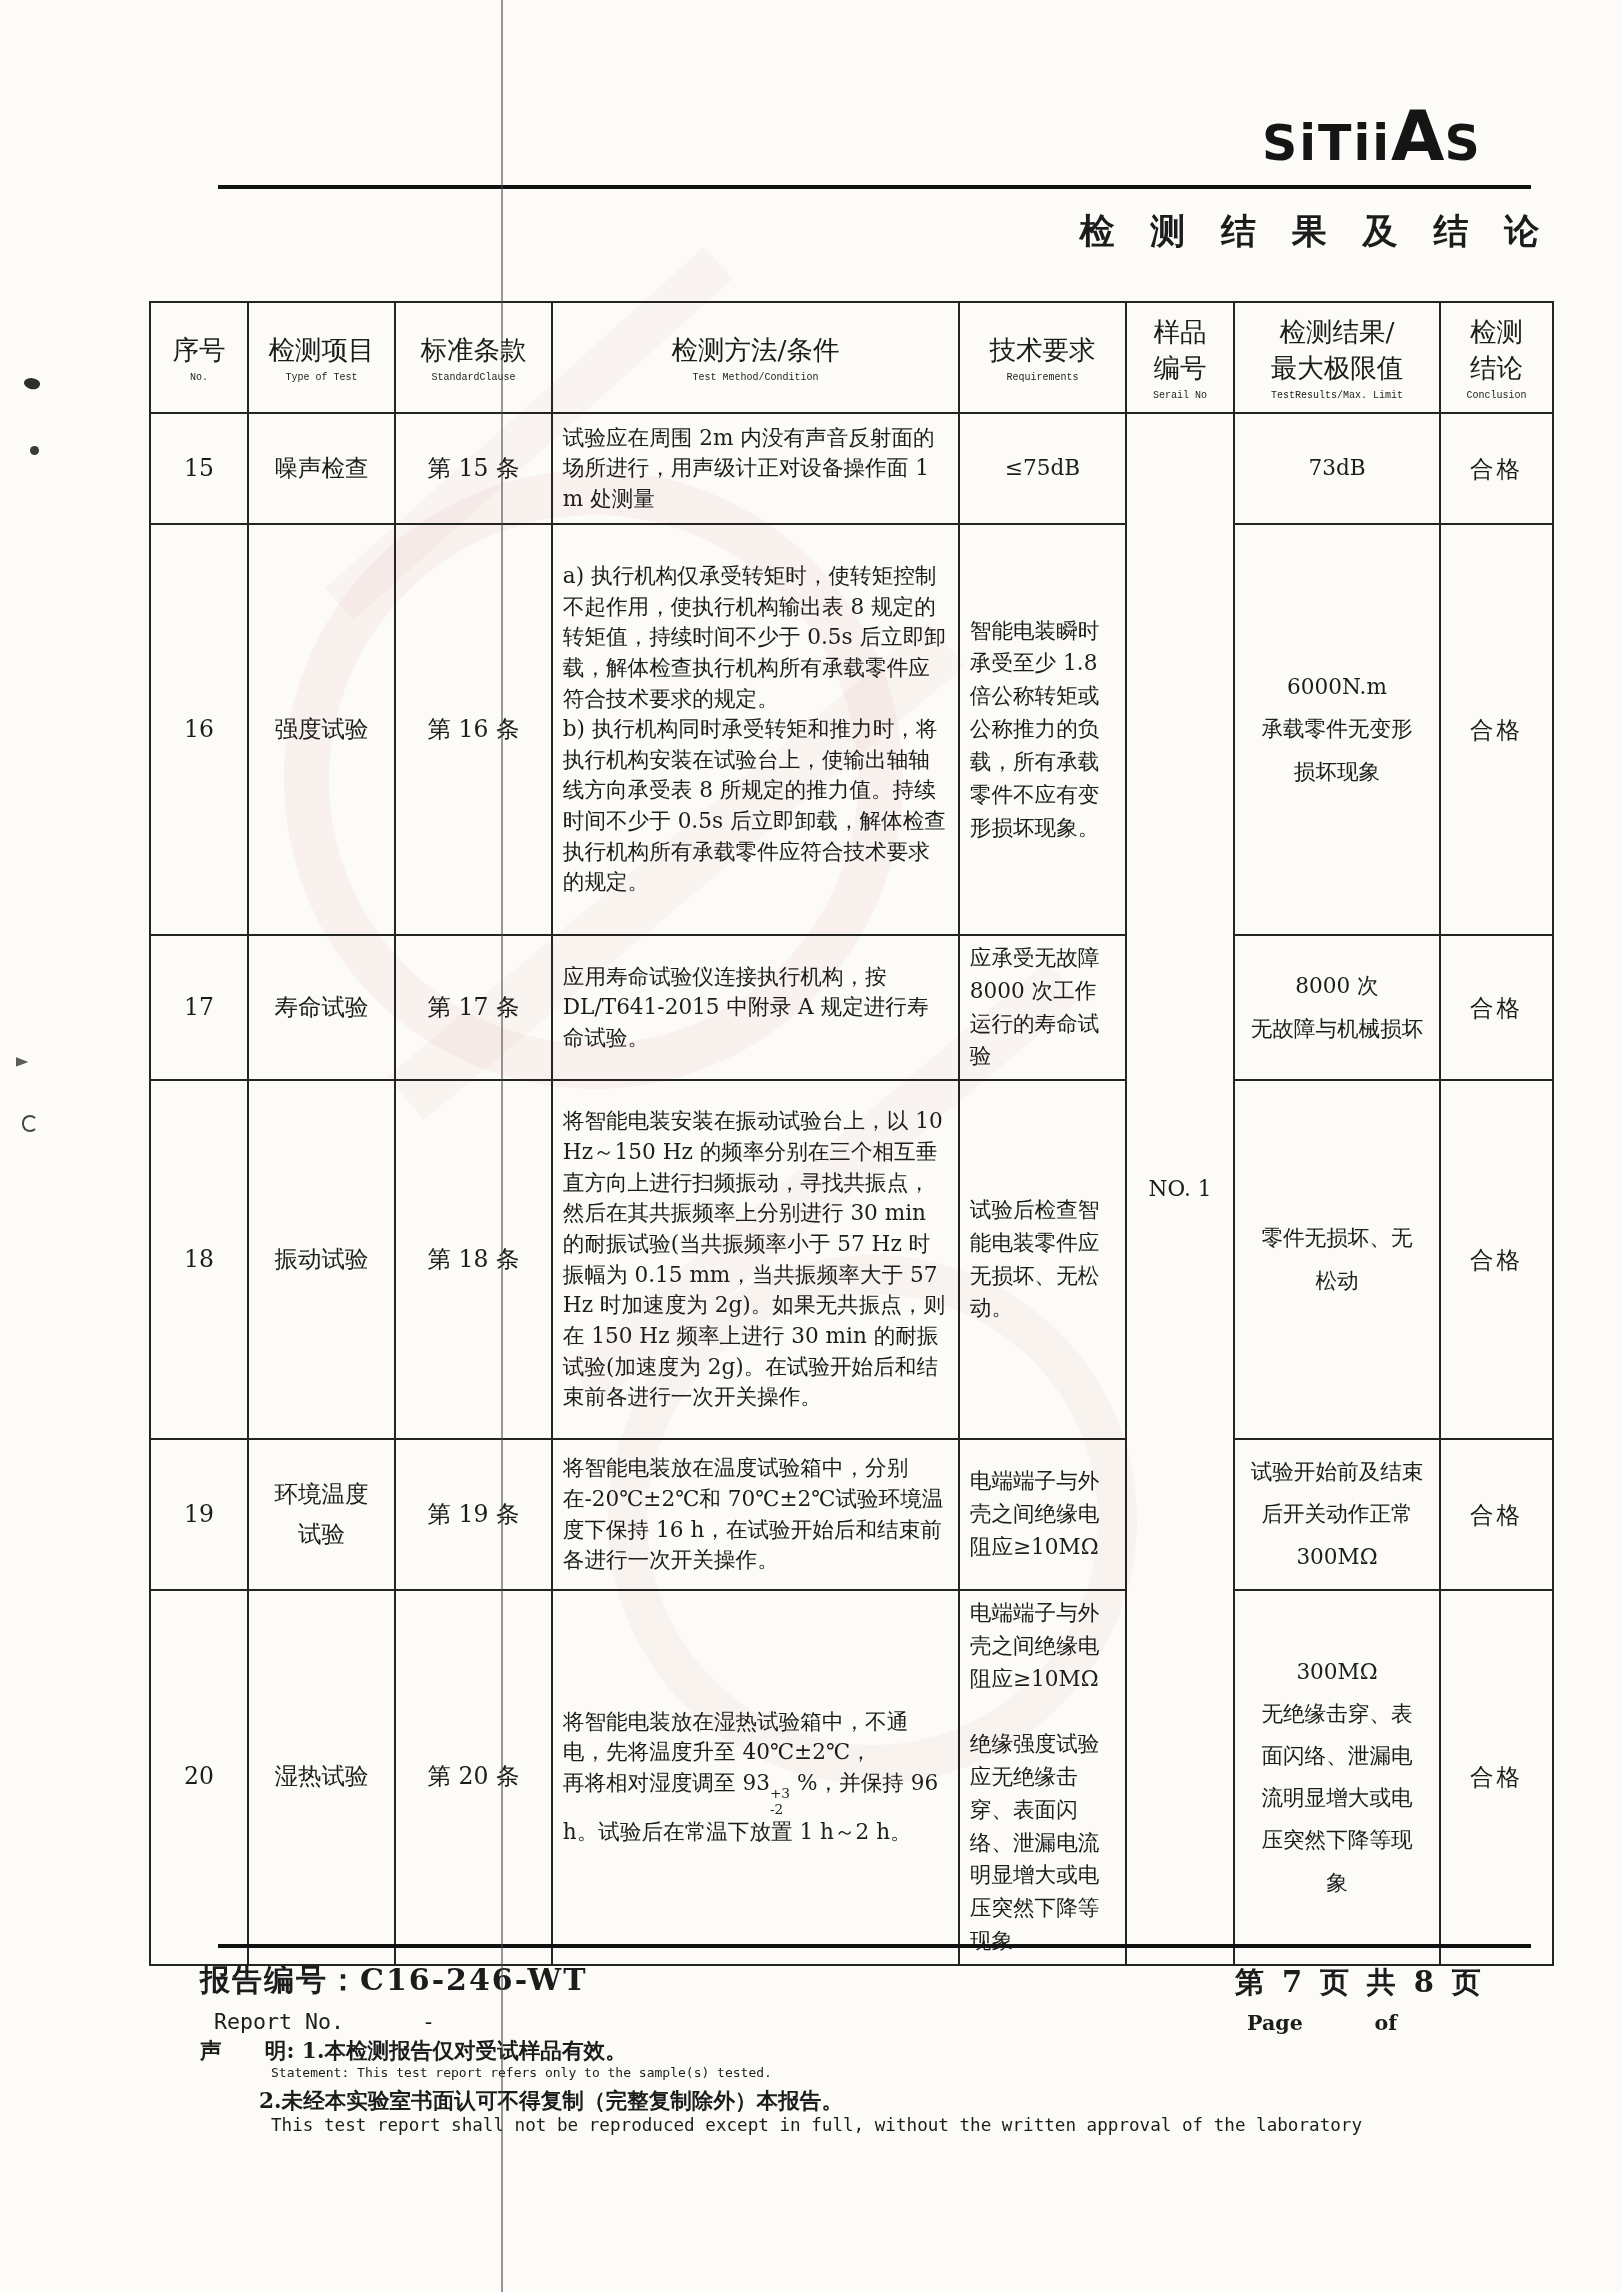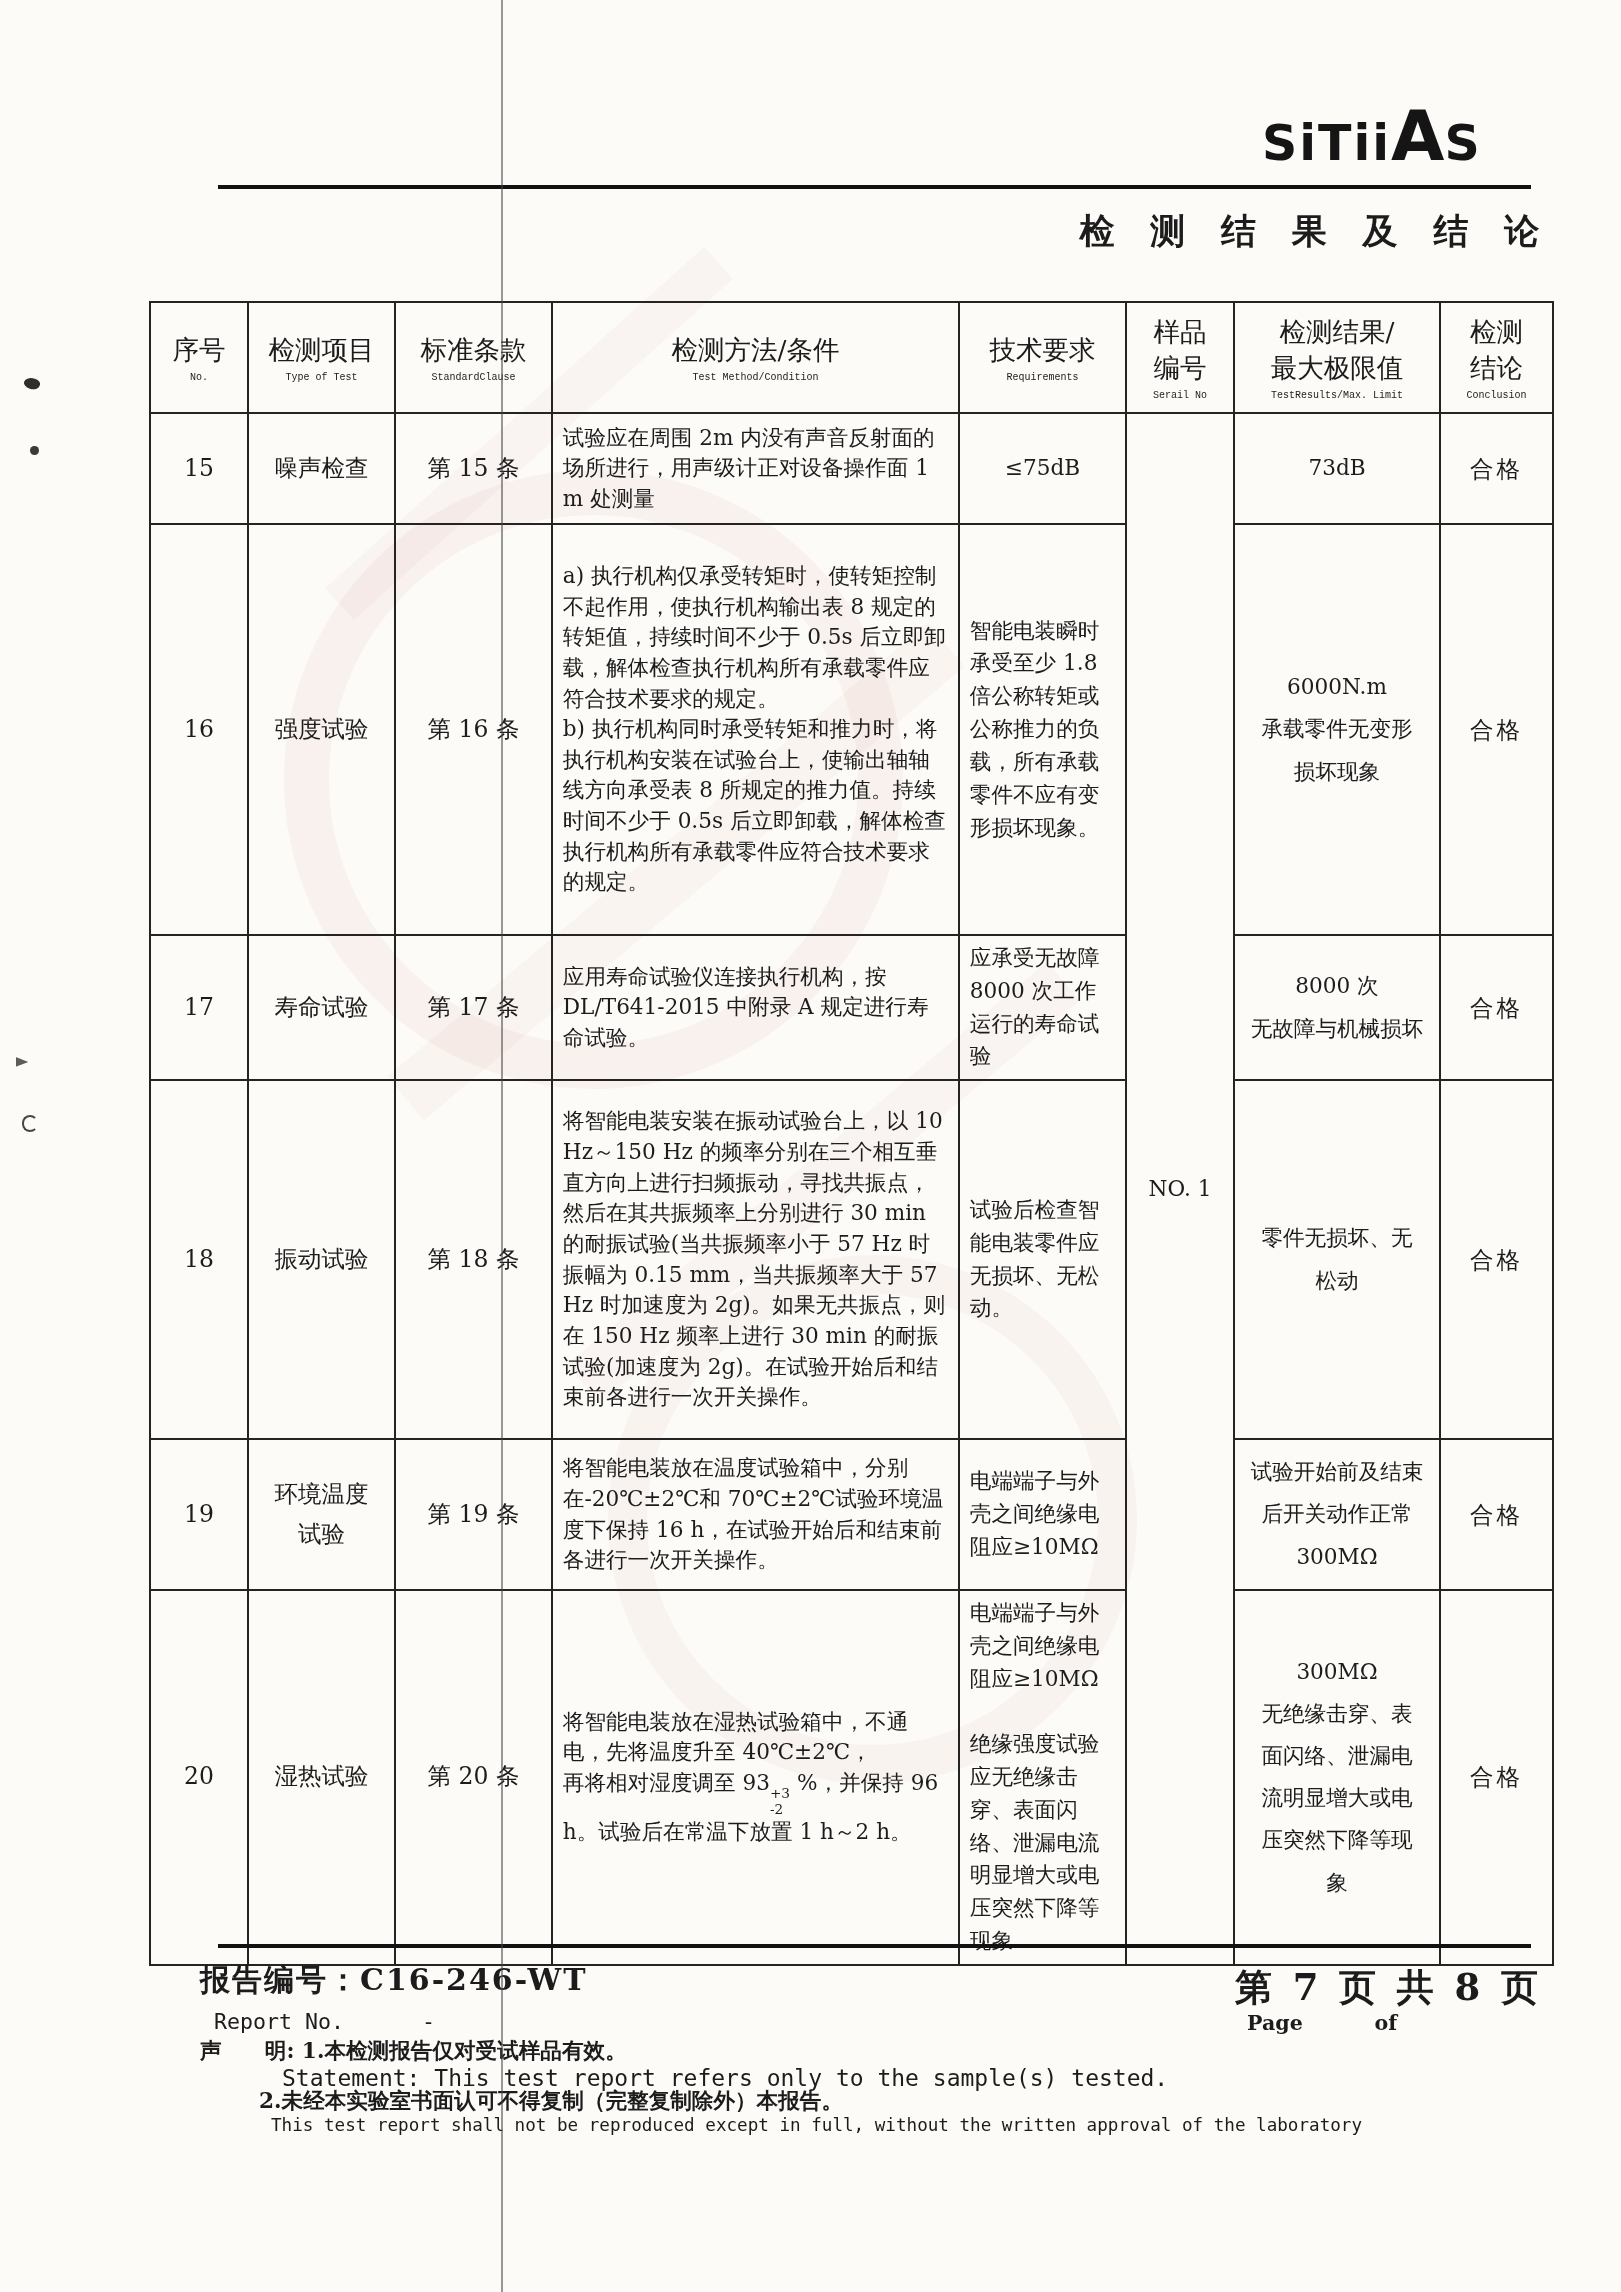--- a/index.html
+++ b/index.html
@@ -47,24 +47,24 @@
   .cell-result{font-size:21.6px;line-height:1.95;text-align:center;white-space:pre-line;}
   .cell-concl{font-size:23.5px;text-align:center;letter-spacing:2.9px;}
   .cell-sample{font-size:21.6px;text-align:center;}
   .supsub{display:inline-flex;flex-direction:column;font-size:13.7px;line-height:1.15;
           vertical-align:-7.8px;text-align:left;}
   
   .ft{position:absolute;z-index:4;white-space:pre;}
   .ft-report{left:200px;top:1960px;font-size:30px;font-weight:bold;letter-spacing:2px;}
   .ft-reportno{left:214px;top:2009px;font-size:21.6px;font-family:"DejaVu Sans Mono",monospace;}
   .ft-st1zh{left:200px;top:2036px;font-size:21.6px;font-weight:bold;}
-  .ft-st1en{left:282px;top:2065px;font-size:23px;font-family:"DejaVu Sans Mono",monospace;}
+  .ft-st1en{left:271px;top:2065px;font-size:13px;font-family:"DejaVu Sans Mono",monospace;}
   .ft-st2zh{left:259px;top:2086px;font-size:21.6px;font-weight:bold;}
   .ft-st2en{left:271px;top:2115px;font-size:17.6px;font-family:"DejaVu Sans Mono",monospace;}
-  .ft-pagezh{left:1235px;top:1963px;font-size:37px;font-weight:bold;letter-spacing:3.9px;}
+  .ft-pagezh{left:1235px;top:1963px;font-size:29px;font-weight:bold;letter-spacing:3.9px;}
   .ft-pageen{left:1247px;top:2011px;font-size:20.6px;font-weight:bold;font-family:"DejaVu Serif",serif;}
 </style>
 </head>
 <body>
 
 <div class="page">
 
   <div class="wm wm-ring1"></div>
   <div class="wm wm-ring2"></div>
   <div class="wm wm-bar1"></div>

